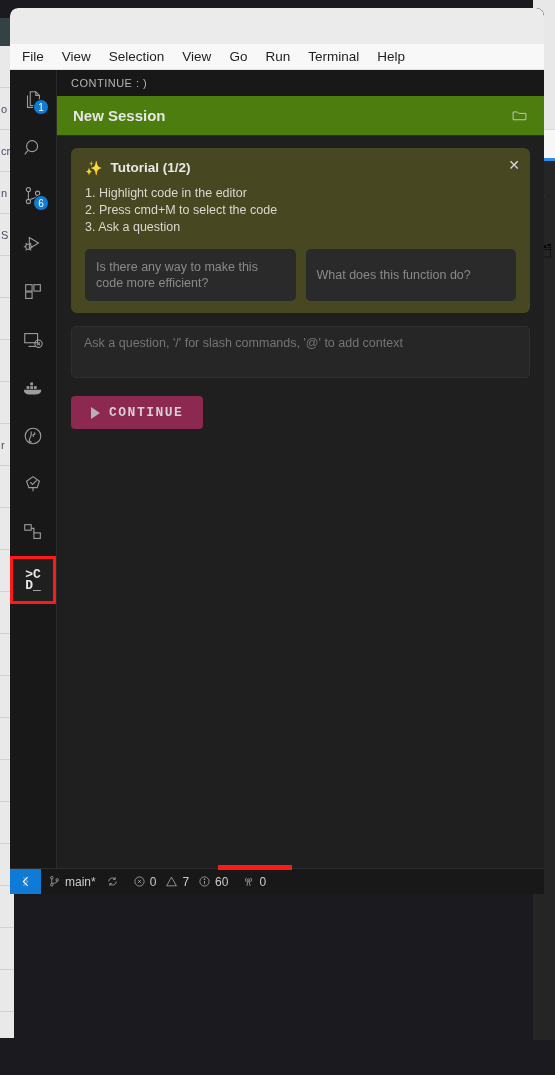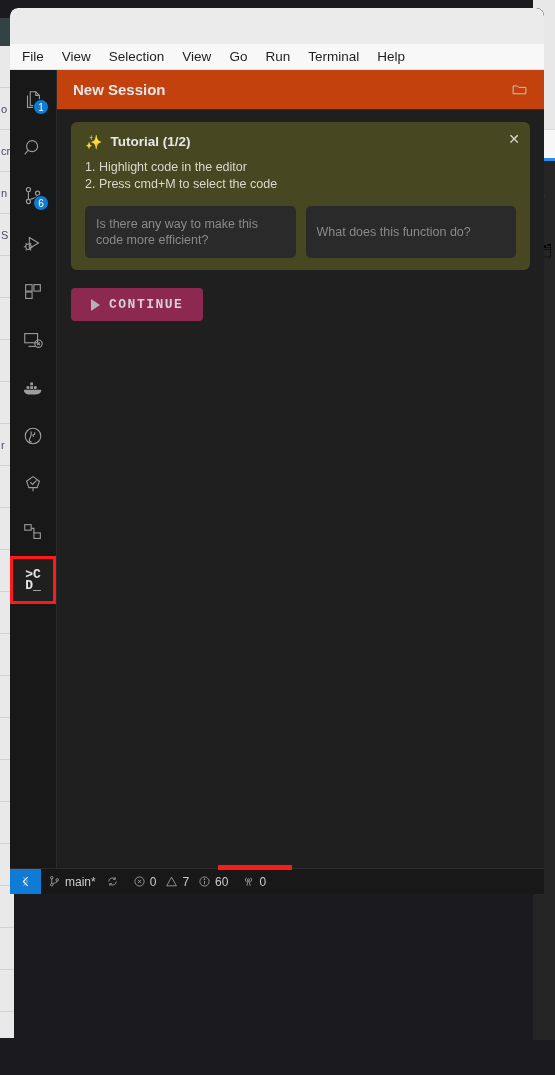--- a/index.html
+++ b/index.html
@@ -84,21 +84,21 @@
     flex: 1; background: #1f1f1f; display: flex; flex-direction: column;
     border-left: 1px solid #2b2b2b; position: relative;
   }
   #panel-head {
     height: 26px; display: flex; align-items: center; padding-left: 14px;
     font-size: 11px; letter-spacing: 0.5px; color: #b5b5b5;
     background: #181818;
   }
   #session-bar {
     height: 40px; display: flex; align-items: center; justify-content: space-between;
-    padding: 0 16px; border-bottom: 1px solid #2e2e2e; background: #c2410c;
+    padding: 0 16px; border-bottom: 1px solid #2e2e2e; background: #4d7c0f;
   }
   #session-title { font-size: 15px; font-weight: bold; color: #e6e6e6; }
   .ico-btn { cursor: pointer; display: flex; align-items: center; }
   .ico-btn svg { stroke: #cccccc; fill: none; stroke-width: 1.3; }
 
   #panel-body { flex: 1; padding: 12px 14px 0 14px; overflow: hidden; }
 
   
   #tutorial-card {
     background: #474722; border-radius: 6px; padding: 12px 14px 12px 14px;
@@ -350,20 +350,21 @@
           <svg width="22" height="22" viewBox="0 0 24 24">
             <circle cx="12" cy="12" r="3"></circle>
             <path d="M12 3v2.5M12 18.5V21M3 12h2.5M18.5 12H21M5.6 5.6l1.8 1.8M16.6 16.6l1.8 1.8M18.4 5.6l-1.8 1.8M7.4 16.6l-1.8 1.8"></path>
           </svg>
         </div>
       </div>
     </div>
 
     <div id="continue-panel">
 
+      <div id="panel-head">CONTINUE : )</div>
 
       <div id="session-bar">
         <span id="session-title">New Session</span>
         <span class="ico-btn">
           <svg width="17" height="17" viewBox="0 0 24 24">
             <path d="M3 7h6l2 2h10v9H3z"></path>
           </svg>
         </span>
       </div>
 
@@ -372,28 +373,32 @@
         <div id="tutorial-card">
           <div id="tutorial-head">
             <span class="sparkle">✨</span>
             <span id="tutorial-title">Tutorial (1/2)</span>
           </div>
           <span id="tutorial-close">✕</span>
 
           <div id="tutorial-steps">
             <div class="tut-step">1. Highlight code in the editor</div>
             <div class="tut-step">2. Press cmd+M to select the code</div>
+            <div class="tut-step">3. Ask a question</div>
           </div>
 
           <div id="suggestions">
             <div class="suggestion">Is there any way to make this code more efficient?</div>
             <div class="suggestion">What does this function do?</div>
           </div>
         </div>
 
+        <div id="prompt-box">
+          <div id="prompt-placeholder">Ask a question, '/' for slash commands, '@' to add context</div>
+        </div>
 
         <div id="continue-row">
           <button id="continue-button">
             <span class="play-tri"></span>
             <span>CONTINUE</span>
           </button>
         </div>
       </div>
 
       <div id="model-bar">

